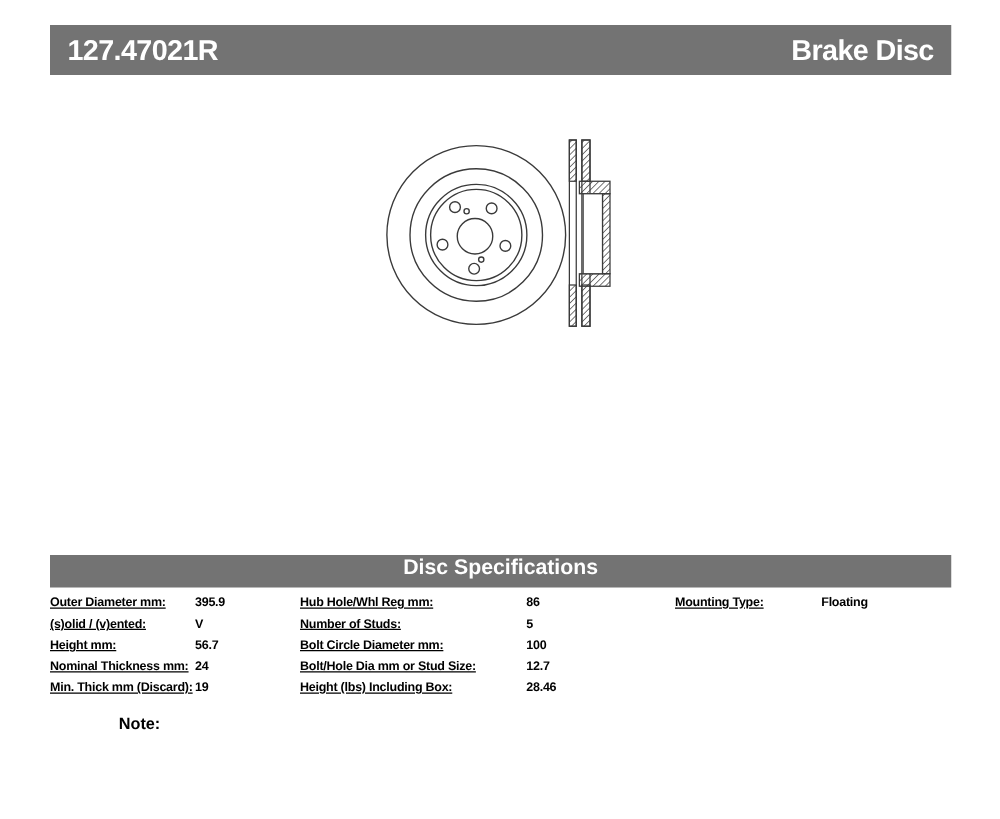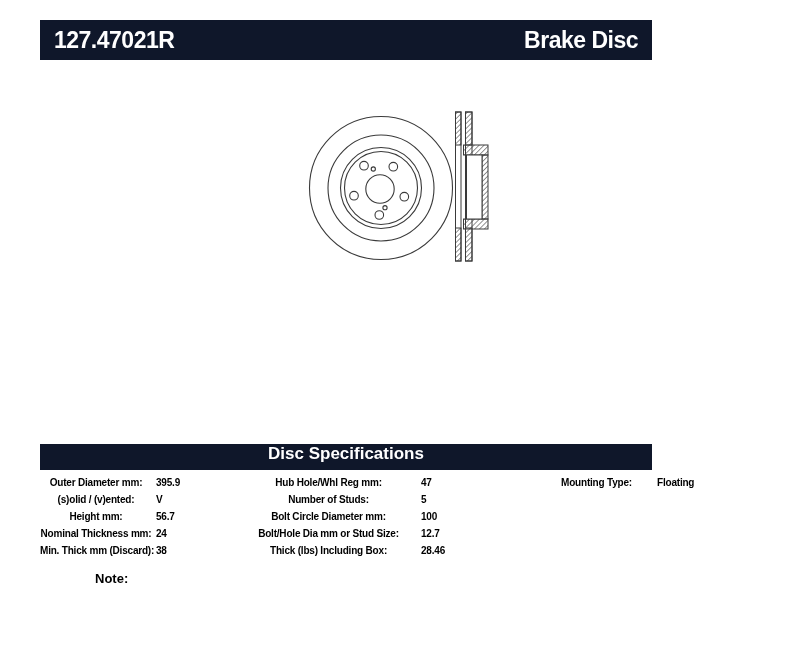--- a/index.html
+++ b/index.html
@@ -11,22 +11,22 @@
     width: 800px;
     height: 655px;
     position: relative;
     overflow: hidden;
     font-family: "Liberation Sans", sans-serif;
     color: #000000;
   }
   .bar {
     position: absolute;
     left: 40px;
-    width: 612px;
-    background: #0f172a;
+    width: 721px;
+    background: #737373;
     color: #ffffff;
     box-sizing: border-box;
   }
   .top-bar {
     top: 20px;
     height: 40px;
     display: flex;
     justify-content: space-between;
     align-items: center;
     padding: 0 14px;
@@ -55,21 +55,22 @@
     font-weight: bold;
     letter-spacing: -0.2px;
   }
   .spec-row {
     height: 17px;
     line-height: 17px;
     white-space: nowrap;
   }
   .spec-label {
     display: inline-block;
-    text-align: center;
+    text-align: left;
+    text-decoration: underline;
   }
   .col1 { left: 40px; }
   .col1 .spec-label { width: 112px; }
   .col2 { left: 240px; }
   .col2 .spec-label { width: 177px; }
   .col3 { left: 540px; }
   .col3 .spec-label { width: 113px; }
   .spec-value { margin-left: 4px; }
   .note {
     position: absolute;
@@ -142,39 +143,39 @@
   <div class="spec-row">
     <span class="spec-label">(s)olid / (v)ented:</span><span class="spec-value">V</span>
   </div>
   <div class="spec-row">
     <span class="spec-label">Height mm:</span><span class="spec-value">56.7</span>
   </div>
   <div class="spec-row">
     <span class="spec-label">Nominal Thickness mm:</span><span class="spec-value">24</span>
   </div>
   <div class="spec-row">
-    <span class="spec-label">Min. Thick mm (Discard):</span><span class="spec-value">38</span>
+    <span class="spec-label">Min. Thick mm (Discard):</span><span class="spec-value">19</span>
   </div>
 </div>
 
 <div class="spec-col col2">
   <div class="spec-row">
-    <span class="spec-label">Hub Hole/Whl Reg mm:</span><span class="spec-value">47</span>
+    <span class="spec-label">Hub Hole/Whl Reg mm:</span><span class="spec-value">86</span>
   </div>
   <div class="spec-row">
     <span class="spec-label">Number of Studs:</span><span class="spec-value">5</span>
   </div>
   <div class="spec-row">
     <span class="spec-label">Bolt Circle Diameter mm:</span><span class="spec-value">100</span>
   </div>
   <div class="spec-row">
     <span class="spec-label">Bolt/Hole Dia mm or Stud Size:</span><span class="spec-value">12.7</span>
   </div>
   <div class="spec-row">
-    <span class="spec-label">Thick (lbs) Including Box:</span><span class="spec-value">28.46</span>
+    <span class="spec-label">Height (lbs) Including Box:</span><span class="spec-value">28.46</span>
   </div>
 </div>
 
 <div class="spec-col col3">
   <div class="spec-row">
     <span class="spec-label">Mounting Type:</span><span class="spec-value">Floating</span>
   </div>
 </div>
 
 <div class="note">Note:</div>

